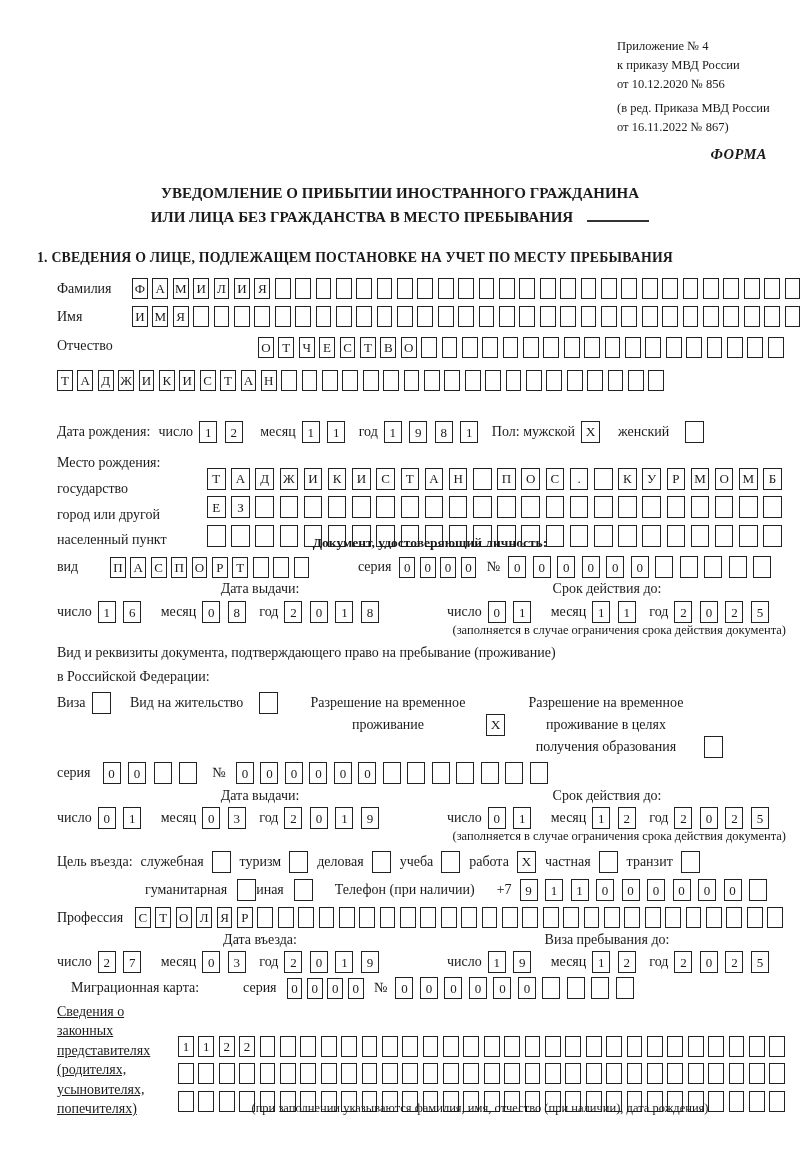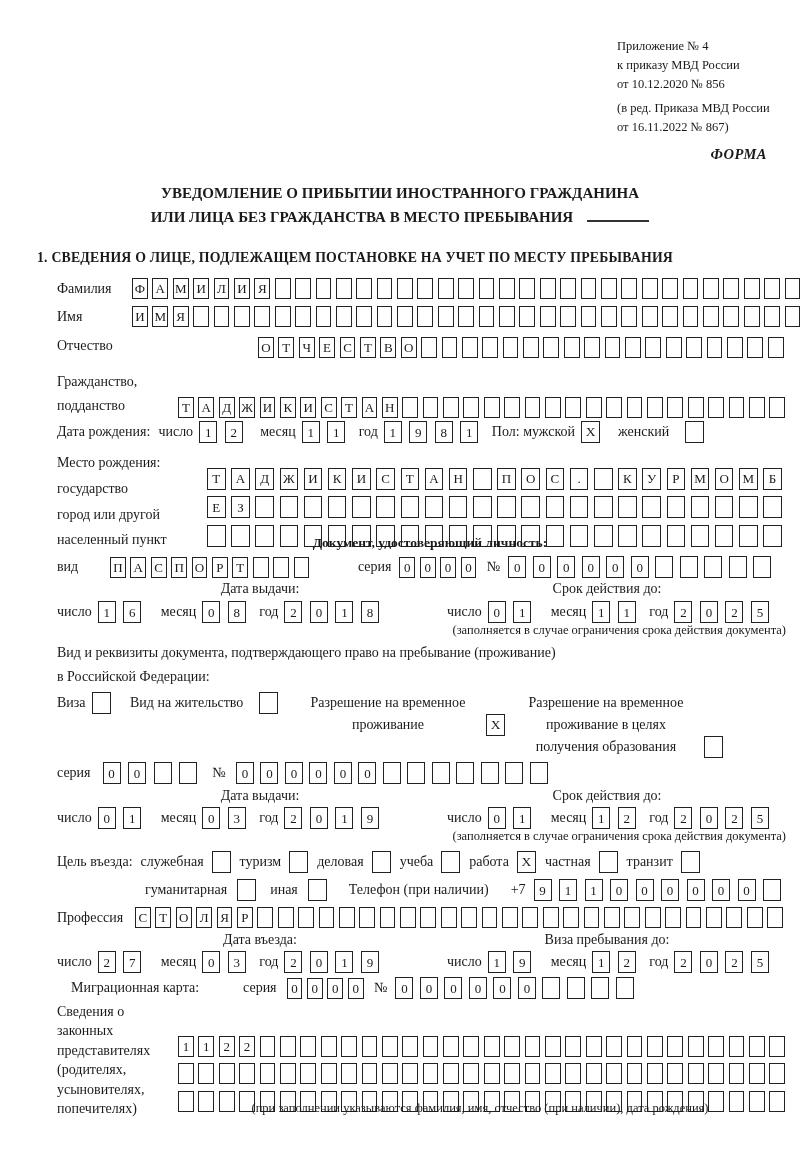--- a/index.html
+++ b/index.html
@@ -158,24 +158,20 @@
         <span class="cell"></span>
         <span class="cell"></span>
         <span class="cell"></span>
         <span class="cell"></span>
         <span class="cell"></span>
         <span class="cell"></span>
       </span>
   </div>
 
   <div class="abs rowtop" style="left:57px;top:370px;">
-    <span class="stack" style="width:121px;line-height:24px;font-size:14px;">
-      <span>Гражданство,</span>
-      <span>подданство</span>
-    </span>
     <span class="cellrow">
         <span class="cell">Т</span>
         <span class="cell">А</span>
         <span class="cell">Д</span>
         <span class="cell">Ж</span>
         <span class="cell">И</span>
         <span class="cell">К</span>
         <span class="cell">И</span>
         <span class="cell">С</span>
         <span class="cell">Т</span>
@@ -514,21 +510,21 @@
     <span class="chk" style="margin:0 9px 0 8px;">X</span>
     <span class="lbl">частная</span>
     <span class="chk" style="margin:0 9px 0 8px;"></span>
     <span class="lbl">транзит</span>
     <span class="chk" style="margin-left:8px;"></span>
   </div>
 
   <div class="abs row" style="left:145px;top:879px;">
     <span class="lbl">гуманитарная</span>
     <span class="chk" style="margin-left:10px;"></span>
-    <span class="lbl" style="margin-left:14px;">иная</span>
+    <span class="lbl" style="">иная</span>
     <span class="chk" style="margin-left:10px;"></span>
     <span class="lbl" style="margin-left:22px;">Телефон (при наличии)</span>
     <span class="lbl" style="margin-left:22px;">+7</span>
     <span class="cellrow d" style="margin-left:8px;">
         <span class="cell">9</span>
         <span class="cell">1</span>
         <span class="cell">1</span>
         <span class="cell">0</span>
         <span class="cell">0</span>
         <span class="cell">0</span>
@@ -641,21 +637,21 @@
         <span class="cell">0</span>
         <span class="cell">0</span>
         <span class="cell"></span>
         <span class="cell"></span>
         <span class="cell"></span>
         <span class="cell"></span>
       </span>
   </div>
 
   <div class="abs rowtop" style="left:57px;top:1002px;">
-    <span class="stack" style="width:121px;line-height:19.4px;font-size:14px;">
+    <span class="stack" style="width:121px;line-height:19.4px;font-size:14px;text-decoration:underline;">
       <span>Сведения о</span>
       <span>законных</span>
       <span>представителях</span>
       <span>(родителях,</span>
       <span>усыновителях,</span>
       <span>попечителях)</span>
     </span>
     <span class="stack" style="margin-top:2px;">
       <span class="cellrow crow">
           <span class="cell">1</span>

